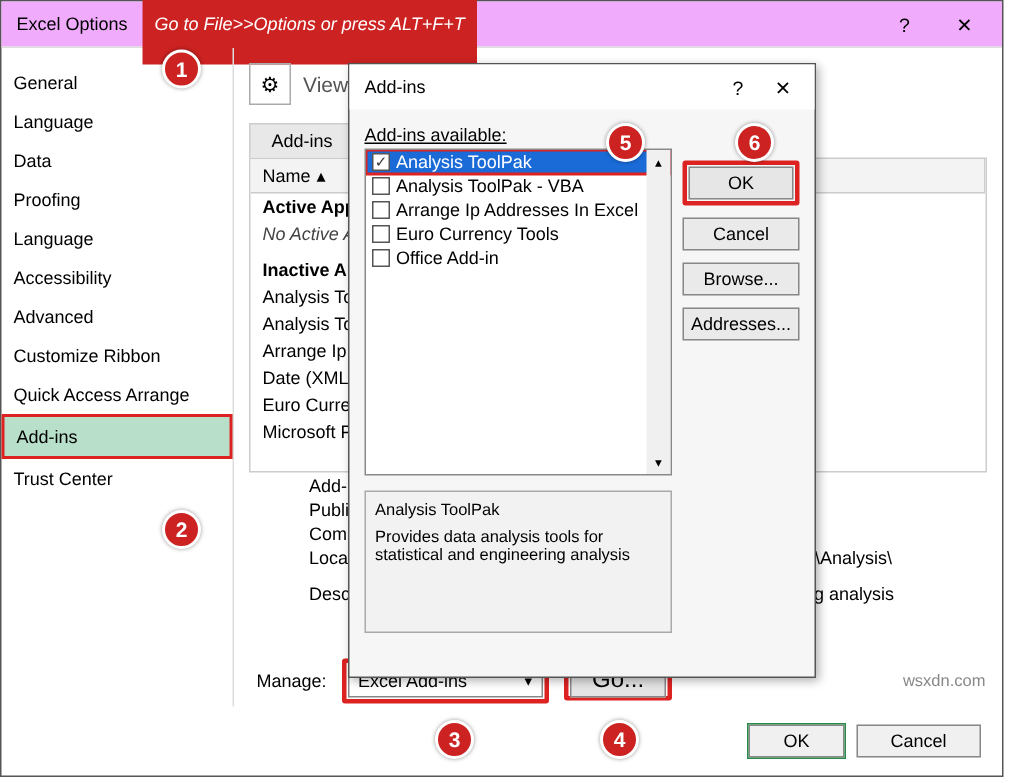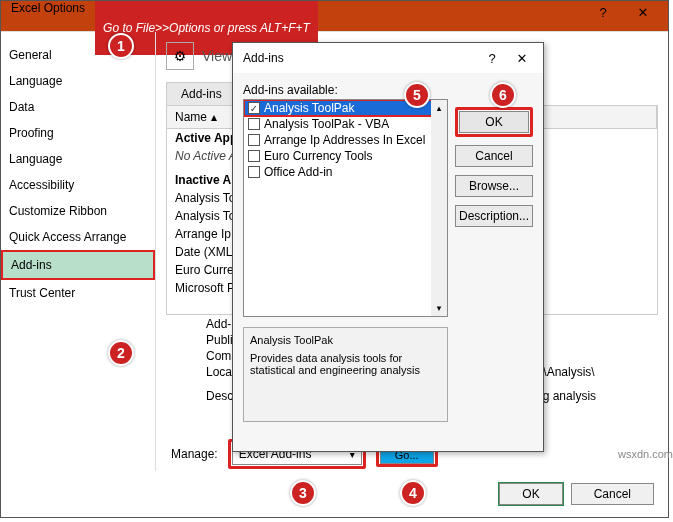--- a/index.html
+++ b/index.html
@@ -1,20 +1,20 @@
 <!DOCTYPE html>
 <html><head>
   <meta charset="utf-8">
   <style>
     * { box-sizing: border-box; font-family: "Segoe UI", Tahoma, sans-serif; }
     body { margin: 0; background: #fff; width: 673px; height: 522px; position: relative; overflow: hidden; }
 
     
     .outer-dialog { position: absolute; top: 0; left: 0; width: 669px; height: 518px; border: 1px solid #555; background: #fff; }
-    .title-bar { height: 30px; display: flex; align-items: flex-start; padding: 0 5px 0 10px; background: #c2410c; }
+    .title-bar { height: 30px; display: flex; align-items: center; padding: 0 5px 0 10px; background: #f0abfc; }
     .title-text { font-size: 12px; }
     .red-label { background: #c22; color: #fff; font-size: 12px; padding: 20px 8px; margin-left: 10px; font-style: italic; }
     .title-controls { margin-left: auto; display: flex; gap: 0; }
     .tc-btn { width: 40px; height: 22px; display: flex; align-items: center; justify-content: center; font-size: 13px; }
 
     .outer-body { display: flex; height: 440px; border-top: 1px solid #ddd; }
     .nav { width: 155px; border-right: 1px solid #ddd; padding: 10px 0; }
     .nav-item { padding: 6px 8px; font-size: 12px; cursor: pointer; position: relative; }
     .nav-item.selected { background: #b7dfc9; border: 2px solid #d22; }
 
@@ -36,34 +36,34 @@
     .grp-italic { font-style: italic; color: #444; }
 
     .detail-row { font-size: 12px; padding-left: 40px; margin-top: 2px; }
     .detail-lbl { display: inline-block; width: 80px; }
 
     .manage-row { display: flex; align-items: center; gap: 10px; position: absolute; bottom: 48px; left: 170px; }
     .manage-lbl { font-size: 12px; }
     .manage-sel { border: 1px solid #888; padding: 2px 6px; font-size: 12px; width: 130px; height: 22px; background: #fff; position: relative; display: flex; align-items: center; }
     .manage-sel::after { content: "▾"; position: absolute; right: 6px; font-size: 10px; }
     .red-box { border: 3px solid #d22; padding: 1px; border-radius: 2px; }
-    .go-btn { border: 1px solid #888; padding: 2px 14px; font-size: 11px; background: #0ea5e9; margin-top: 22px; }
+    .go-btn { border: 1px solid #888; padding: 2px 14px; font-size: 16px; background: #e5e5e5; margin-top: 22px; }
 
     .footer-btns { position: absolute; bottom: 12px; right: 14px; display: flex; gap: 8px; }
     .btn-std { border: 1px solid #888; background: #f0f0f0; font-size: 12px; padding: 3px 22px; }
 
-    .watermark { position: absolute; right: 0; bottom: 62px; font-size: 11px; color: #888; }
+    .watermark { position: absolute; right: 16px; bottom: 62px; font-size: 11px; color: #888; }
 
     
     .inner-dialog { position: absolute; top: 42px; left: 232px; width: 312px; height: 410px; border: 1px solid #555; background: #f6f6f6; box-shadow: 2px 2px 6px rgba(0,0,0,.3); z-index: 10; }
     .inner-title { height: 30px; display: flex; align-items: center; padding: 0 6px 0 10px; background: #fff; }
     .inner-title-text { font-size: 12px; }
     .inner-controls { margin-left: auto; display: flex; }
     .inner-body { padding: 10px; position: relative; height: 378px; }
-    .avail-lbl { font-size: 12px; }
+    .avail-lbl { font-size: 12px; text-decoration: underline; }
     .listbox { width: 205px; height: 218px; border: 1px solid #888; background: #fff; margin-top: 2px; overflow: hidden; position: relative; }
     .lb-scroll { position: absolute; right: 0; top: 0; width: 16px; height: 100%; background: #f0f0f0; display: flex; flex-direction: column; }
     .lb-sb { height: 16px; display: flex; align-items: center; justify-content: center; font-size: 9px; }
     .lb-item { display: flex; align-items: center; gap: 4px; padding: 1px 4px; font-size: 12px; }
     .lb-item.sel { background: #1a6bd8; color: #fff; }
     .lb-item.sel-box { outline: 2px solid #d22; outline-offset: -1px; }
     .chk { width: 12px; height: 12px; border: 1px solid #555; background: #fff; display: inline-flex; align-items: center; justify-content: center; font-size: 10px; color: #333; flex-shrink: 0; }
     .chk.checked::before { content: "✓"; color: #333; }
     .inner-btns { position: absolute; top: 34px; right: 10px; width: 78px; display: flex; flex-direction: column; gap: 8px; }
     .i-btn { border: 1px solid #888; background: #eaeaea; font-size: 12px; padding: 3px 0; text-align: center; }
@@ -88,20 +88,21 @@
 
   <div class="outer-body">
 
     <div class="nav">
       <div class="nav-item">General</div>
       <div class="nav-item">Language</div>
       <div class="nav-item">Data</div>
       <div class="nav-item">Proofing</div>
       <div class="nav-item">Language</div>
       <div class="nav-item">Accessibility</div>
+      <div class="nav-item">Advanced</div>
       <div class="nav-item">Customize Ribbon</div>
       <div class="nav-item">Quick Access Arrange</div>
       <div class="nav-item selected">Add-ins</div>
       <div class="nav-item">Trust Center</div>
     </div>
 
     <div class="main">
       <div class="hdr-row">
         <div class="hdr-icon">⚙</div>
         <div class="hdr-text">View and manage Microsoft Office Add-ins.</div>
@@ -213,21 +214,21 @@
         <div style="flex:1"></div>
         <div class="lb-sb">▾</div>
       </div>
     </div>
     <div class="inner-btns">
       <span class="red-box">
           <div class="i-btn" style="background:#e6e6e6;">OK</div>
         </span>
       <div class="i-btn">Cancel</div>
       <div class="i-btn">Browse...</div>
-      <div class="i-btn">Description...</div>
+      <div class="i-btn">Addresses...</div>
     </div>
     <div class="desc-box">
       <div class="desc-title">Analysis ToolPak</div>
       <div>Provides data analysis tools for statistical and engineering analysis</div>
     </div>
   </div>
 </div>
 
 <div class="watermark">wsxdn.com</div>
 

